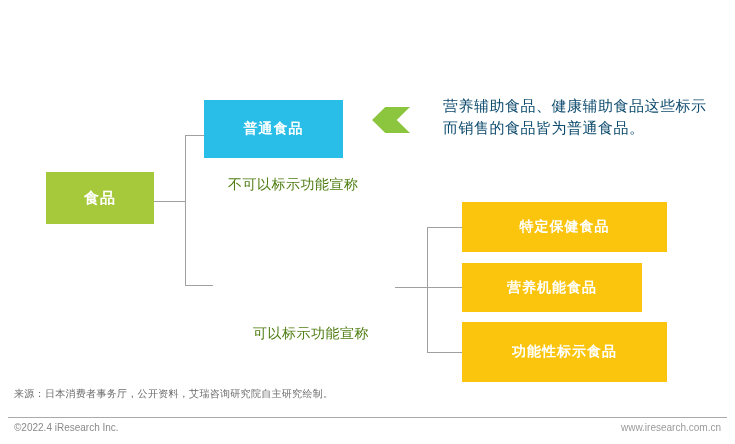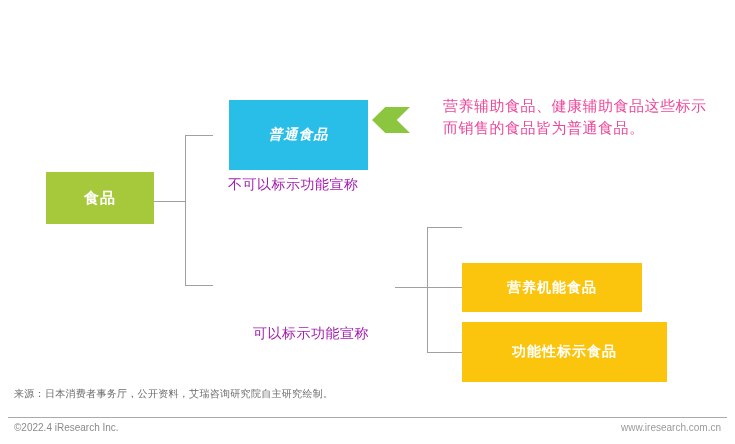--- a/index.html
+++ b/index.html
@@ -13,33 +13,33 @@
   .title{
     position:absolute;top:11px;left:0;width:100%;
     text-align:center;font-size:20px;font-weight:bold;
     color:#3d3d3d;letter-spacing:1px;
   }
   .node{
     position:absolute;display:flex;align-items:center;justify-content:center;
     color:#fff;font-weight:bold;font-size:14px;letter-spacing:1px;
   }
   .node-root{left:46px;top:172px;width:108px;height:52px;font-size:15px;}
-  .node-branch-0{left:229px;top:100px;width:139px;height:70px;font-style:italic;}
+  .node-branch-0{left:204px;top:100px;width:139px;height:58px;}
   .node-branch-1{left:213px;top:252px;width:182px;height:66px;}
   .node-leaf-0{left:462px;top:202px;width:205px;height:50px;}
   .node-leaf-1{left:462px;top:263px;width:180px;height:49px;}
   .node-leaf-2{left:462px;top:322px;width:205px;height:60px;}
   .caption{
-    position:absolute;font-size:14px;color:#a21caf;letter-spacing:0.5px;
+    position:absolute;font-size:14px;color:#4d7c0f;letter-spacing:0.5px;
   }
   .caption-0{left:228px;top:176px;}
   .caption-1{left:253px;top:325px;}
   .callout{
     position:absolute;left:443px;top:95px;
-    font-size:15px;color:#ec4899;line-height:22px;letter-spacing:0.5px;
+    font-size:15px;color:#0c4a6e;line-height:22px;letter-spacing:0.5px;
   }
   .chevron{
     position:absolute;left:372px;top:107px;width:38px;height:26px;
     clip-path:polygon(0 50%,35% 0,100% 0,65% 50%,100% 100%,35% 100%);
   }
   .line{position:absolute;background:#a0a0a0;}
   .note-block{
     position:absolute;left:14px;top:387px;
     font-size:10px;color:#6b6b6b;line-height:13px;letter-spacing:0.3px;
   }
@@ -64,20 +64,21 @@
   <div class="line" style="left:427px;top:287px;width:35px;height:1px;"></div>
   <div class="line" style="left:427px;top:352px;width:35px;height:1px;"></div>
 
   <div class="node node-root" style="background: rgb(166, 201, 60);">食品</div>
 
   <div class="node node-branch-0" style="background: rgb(41, 190, 232);">普通食品</div>
   <div class="caption caption-0">不可以标示功能宣称</div>
 
   <div class="caption caption-1">可以标示功能宣称</div>
 
+  <div class="node node-leaf-0" style="background: rgb(251, 197, 13);">特定保健食品</div>
   <div class="node node-leaf-1" style="background: rgb(251, 197, 13);">营养机能食品</div>
   <div class="node node-leaf-2" style="background: rgb(251, 197, 13);">功能性标示食品</div>
 
   <div class="chevron" style="background: rgb(140, 198, 63);"></div>
 
   <div class="callout">
     <div>营养辅助食品、健康辅助食品这些标示</div>
     <div>而销售的食品皆为普通食品。</div>
   </div>
 

